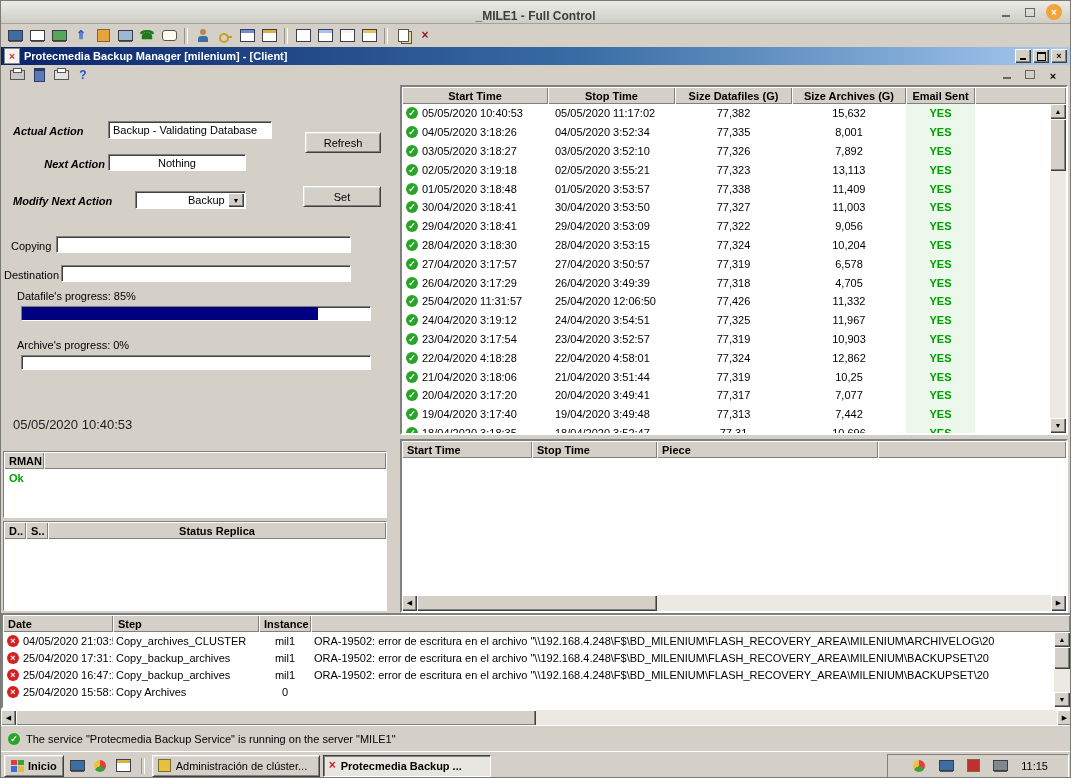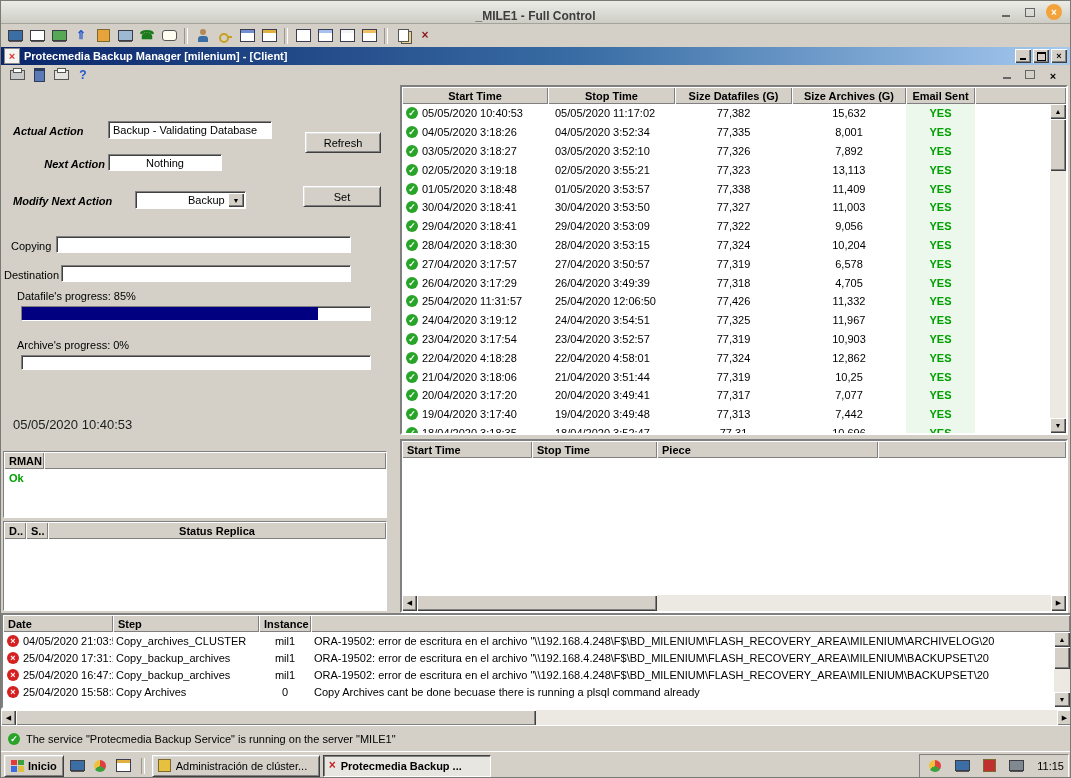--- a/index.html
+++ b/index.html
@@ -154,21 +154,21 @@
   .ql .tb-btn{width:21px;height:20px;}
   .tb-tasks{display:flex;gap:3px;align-items:center;}
   .task-btn{width:168px;height:22px;display:flex;align-items:center;gap:5px;padding:0 5px;font:inherit;text-align:left;
     background:#d4d0c8;overflow:hidden;white-space:nowrap;
     border-top:1px solid #fff;border-left:1px solid #fff;border-bottom:1px solid #404040;border-right:1px solid #404040;
     box-shadow:inset 1px 1px 0 #dfdfdf,inset -1px -1px 0 #808080;}
   .task-btn.active{background:#e8e6e0;font-weight:bold;
     border-top:1px solid #404040;border-left:1px solid #404040;border-bottom:1px solid #fff;border-right:1px solid #fff;
     box-shadow:inset 1px 1px 0 #808080;}
   .task-label{overflow:hidden;text-overflow:clip;white-space:nowrap;}
-  .tray{margin-left:auto;height:22px;display:flex;align-items:center;gap:6px;padding:0 4px;
+  .tray{margin-left:auto;height:22px;display:flex;align-items:center;gap:6px;padding:0 20px;
     border:1px solid;border-color:#808080 #fff #fff #808080;}
   .clock{padding-left:4px;}
 </style>
 </head>
 <body>
 
 <div class="screen">
 
   <div class="vnc-titlebar">
     <span class="vnc-title">_MILE1 - Full Control</span>
@@ -296,21 +296,21 @@
   </div>
 
   <div class="client">
 
     <div class="left-panel">
       <span class="lbl" style="left:12px;top:40px;width:86px;text-align:left">Actual Action</span>
       <input class="tbox" style="left: 107px; top: 36px; width: 164px;" readonly="" value="Backup - Validating Database">
       <button class="btn" style="left:304px;top:47px;width:76px;height:21px">Refresh</button>
 
       <span class="lbl" style="left:18px;top:73px;width:86px;text-align:right">Next Action</span>
-      <input class="tbox center" style="left: 107px; top: 69px; width: 114px; height: 17px;" readonly="" value="Nothing">
+      <input class="tbox center" style="left: 107px; top: 69px; width: 138px; height: 17px;" readonly="" value="Nothing">
 
       <span class="lbl" style="left:12px;top:110px">Modify Next Action</span>
       <div class="combo" style="left:134px;top:106px;width:111px">
         <span class="combo-text">Backup</span>
         <span class="combo-btn">▼</span>
       </div>
       <button class="btn" style="left:302px;top:101px;width:78px;height:21px">Set</button>
 
       <span class="plbl" style="left:10px;top:155px">Copying</span>
       <input class="tbox" style="left: 55px; top: 151px; width: 295px; height: 17px;" readonly="" value="">
@@ -620,21 +620,20 @@
           <span class="lvc etc2 cnum">mil1</span>
           <span class="lvc etcf">ORA-19502: error de escritura en el archivo "\\192.168.4.248\F$\BD_MILENIUM\FLASH_RECOVERY_AREA\MILENIUM\BACKUPSET\20</span>
         </div>
         <div class="lv-row">
           <span class="lvc etc0">
             <i class="ball err">×</i>
             <span>25/04/2020 15:58:39</span>
           </span>
           <span class="lvc etc1">Copy Archives</span>
           <span class="lvc etc2 cnum">0</span>
-          <span class="lvc etcf">Copy Archives cant be done becuase there is running a plsql command already</span>
         </div>
       </div>
     <div class="vscroll">
       <span class="sbtn">▲</span>
       <span class="sthumb" style="top:15px;height:22px"></span>
       <span class="sbtn sb-bottom">▼</span>
     </div>
   </div>
 
   <div class="hscroll-main">

